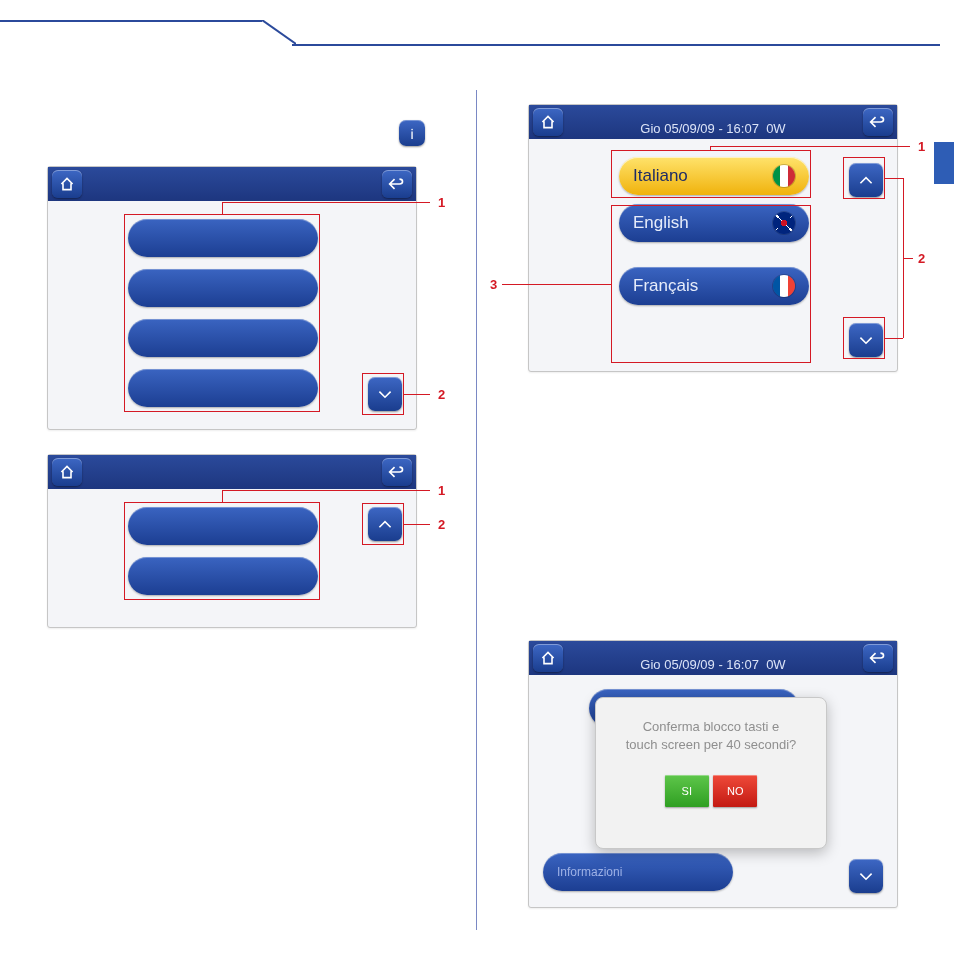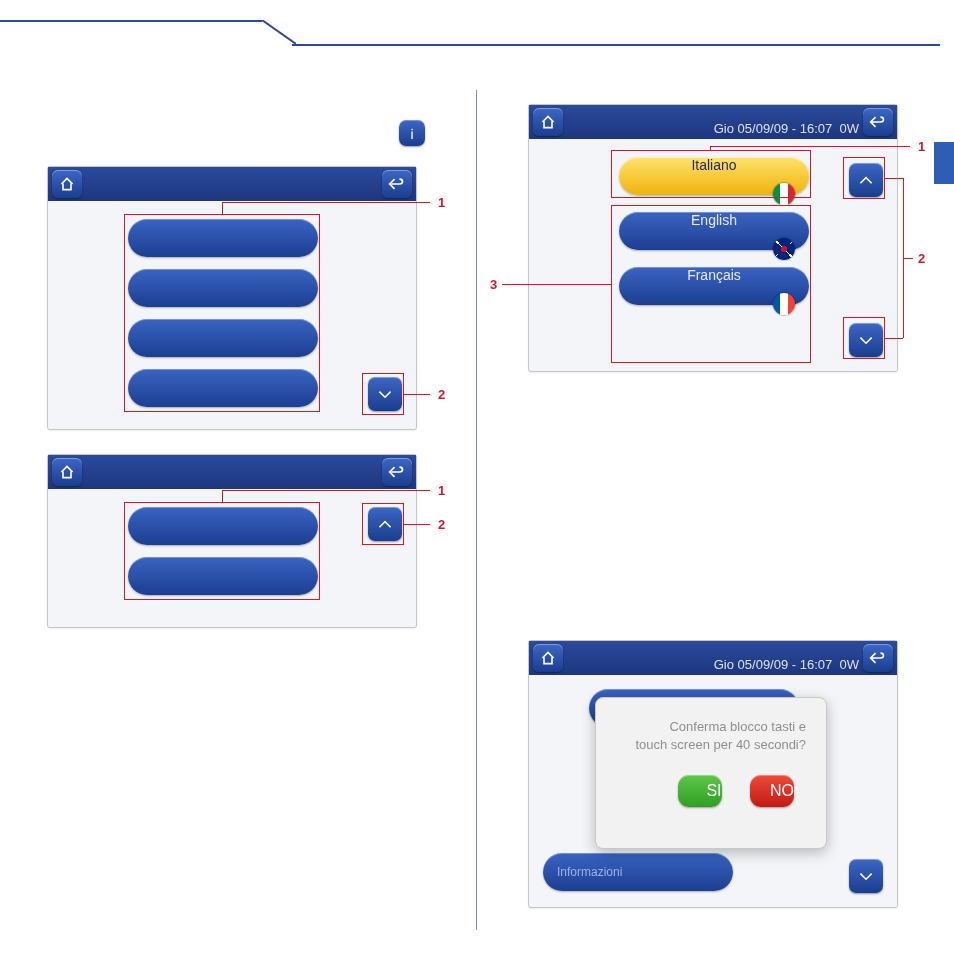--- a/index.html
+++ b/index.html
@@ -77,37 +77,36 @@
     height: 34px;
     background: linear-gradient(#2b4a9b,#1d367f);
     display: flex;
     align-items: center;
     padding: 0 4px;
     gap: 4px;
     color: #dbe3f7;
     font-size: 13px;
     white-space: nowrap;
   }
-  .titlebar .spacer { flex: 1; text-align: right; margin-top: 12px; }
+  .titlebar .spacer { flex: 1; text-align: center; margin-top: 12px; }
   .titlebar .icon-btn { width: 30px; height: 28px; border-radius:6px; }
 
   .list-btn {
     width: 190px;
     height: 38px;
     border-radius: 19px;
     background: linear-gradient(#3a64c1,#1c3e92);
     box-shadow: inset 0 1px 0 rgba(255,255,255,.3), 0 1px 2px rgba(0,0,0,.3);
     color: #e6ecfa;
-    font-size: 14px;
+    font-size: 17px;
     display: flex;
     align-items: center;
     padding: 0 14px;
     gap: 10px;
     cursor: pointer;
-    flex-direction: column;
   }
   .list-btn.selected {
     background: linear-gradient(#ffe36b,#f0b20c);
     color: #1f2c65;
     box-shadow: inset 0 1px 0 rgba(255,255,255,.6), 0 1px 2px rgba(0,0,0,.3);
   }
   .list-btn .flag {
     margin-left: auto;
     width: 22px; height: 22px;
     border-radius: 50%;
@@ -140,31 +139,31 @@
   }
 
   
   .dialog {
     position: absolute;
     border-radius: 8px;
     background: #f2f2f2;
     border: 1px solid #c8c8c8;
     box-shadow: 0 4px 14px rgba(0,0,0,.25);
     padding: 20px 20px 16px;
-    text-align: right;
+    text-align: center;
   }
   .dialog .msg { color: #8f8f8f; font-size: 13px; line-height: 1.35; margin-bottom: 22px; }
   .dlg-btn {
     display: inline-block;
     width: 44px; height: 32px;
-    border-radius: 11px;
+    border-radius: 1px;
     color: #fff;
-    font-size: 16px;
+    font-size: 11px;
     line-height: 32px;
-    margin: 0 12px;
+    margin: 0 0;
     box-shadow: inset 0 1px 0 rgba(255,255,255,.35), 0 1px 2px rgba(0,0,0,.35);
     cursor: pointer;
   }
   .dlg-yes { background: linear-gradient(#5ec64a,#2f9f22); }
   .dlg-no  { background: linear-gradient(#ef4a3a,#c31a12); }
 
   
   .info-pin {
     position: absolute;
     width: 26px; height: 26px;
@@ -279,21 +278,21 @@
     <div class="icon-btn">
       <svg width="18" height="14" viewBox="0 0 22 16">
           <path d="M8 2 L2 8 L8 14 M2 8 H14 C19 8 19 2 14 2"></path>
         </svg>
     </div>
   </div>
   <div class="list-btn selected" style="position:absolute; top:52px; left:90px;">
     <span>Italiano</span>
     <span class="flag it"></span>
   </div>
-  <div class="list-btn" style="position:absolute; top:107px; left:90px;">
+  <div class="list-btn" style="position:absolute; top:99px; left:90px;">
     <span>English</span>
     <span class="flag uk"></span>
   </div>
   <div class="list-btn" style="position:absolute; top:162px; left:90px;">
     <span>Français</span>
     <span class="flag fr"></span>
   </div>
   <div class="icon-btn" style="position:absolute; top:58px;  left:320px;">
     <svg width="16" height="12" viewBox="0 0 20 14">
         <path d="M3 11 L10 4 L17 11" fill="none"></path>

